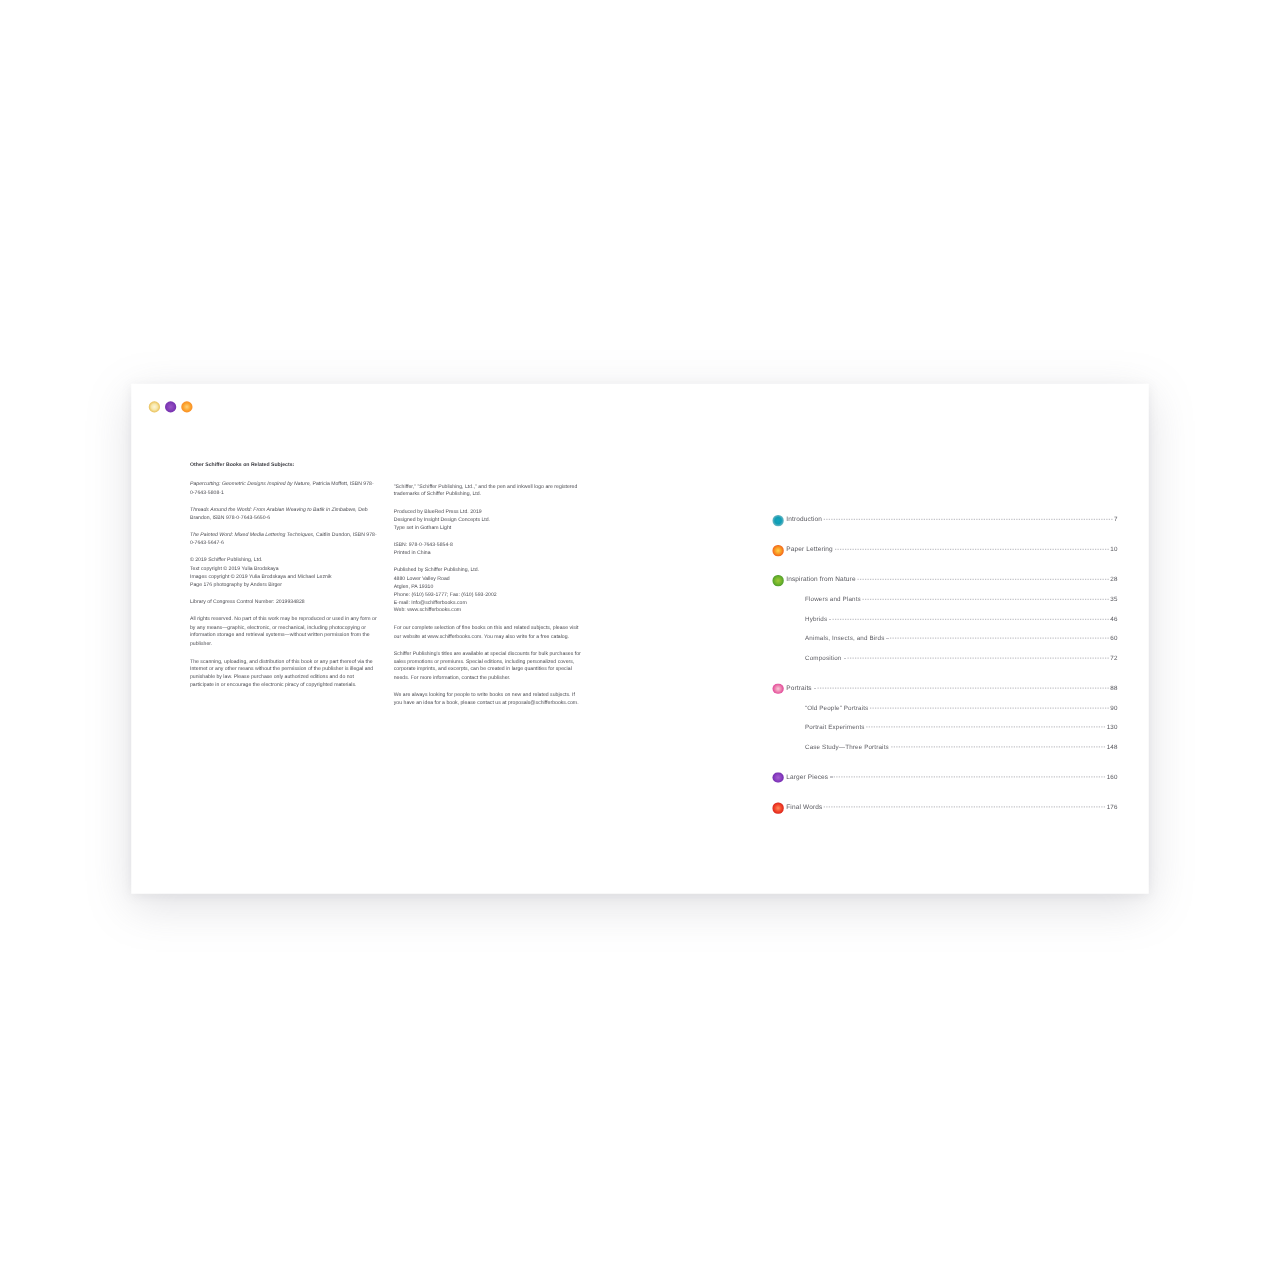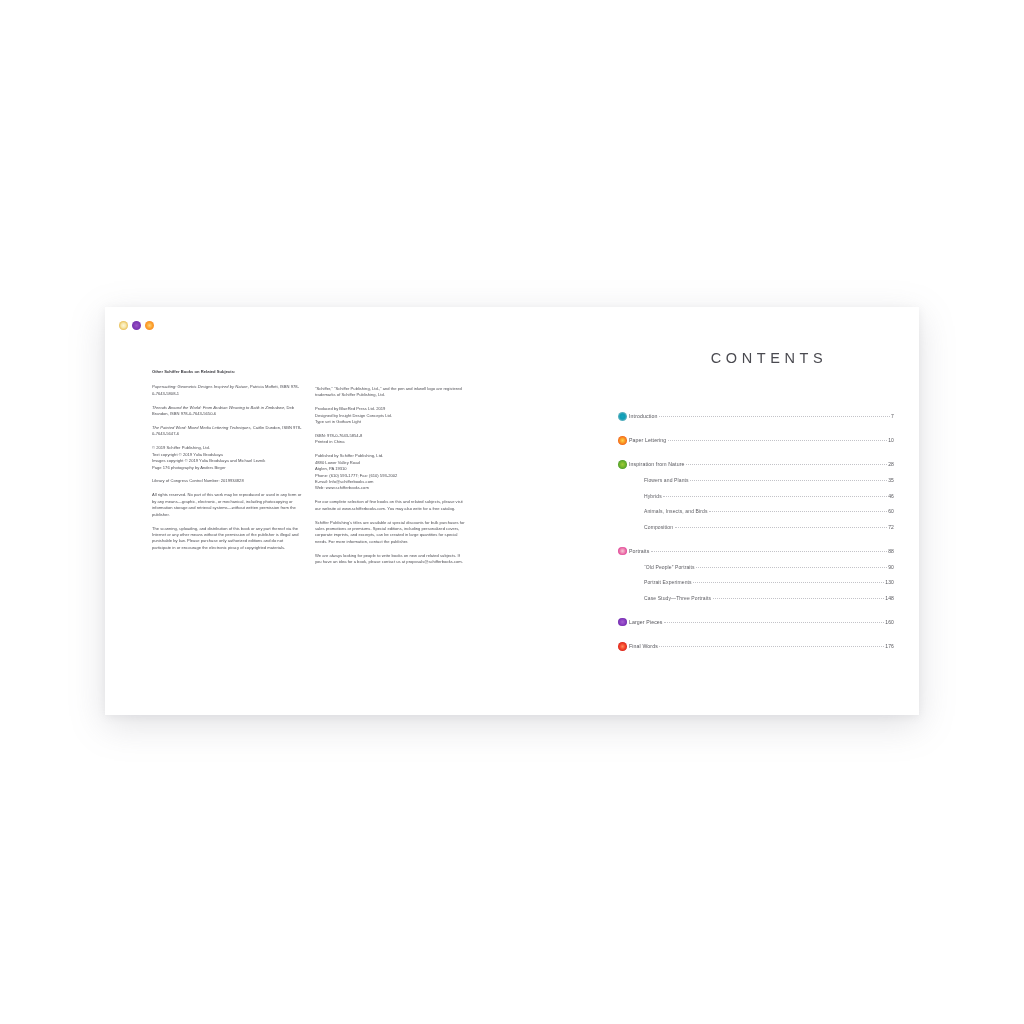--- a/index.html
+++ b/index.html
@@ -209,21 +209,20 @@
         <span>E-mail: Info@schifferbooks.com</span><br>
         <span>Web: www.schifferbooks.com</span>
       </p>
 
       <p>For our complete selection of fine books on this and related subjects, please visit our website at www.schifferbooks.com. You may also write for a free catalog.</p>
       <p>Schiffer Publishing's titles are available at special discounts for bulk purchases for sales promotions or premiums. Special editions, including personalized covers, corporate imprints, and excerpts, can be created in large quantities for special needs. For more information, contact the publisher.</p>
       <p>We are always looking for people to write books on new and related subjects. If you have an idea for a book, please contact us at proposals@schifferbooks.com.</p>
     </div>
 
     <div id="contents">
-      <div id="contents-title">CONTENTS</div>
 
       <div class="toc">
 
         <div class="toc-row lvl1 first">
           <span class="toc-dot dot-teal"></span>
           <span class="toc-label">Introduction</span>
           <span class="toc-leader"></span>
           <span class="toc-page">7</span>
         </div>
 

